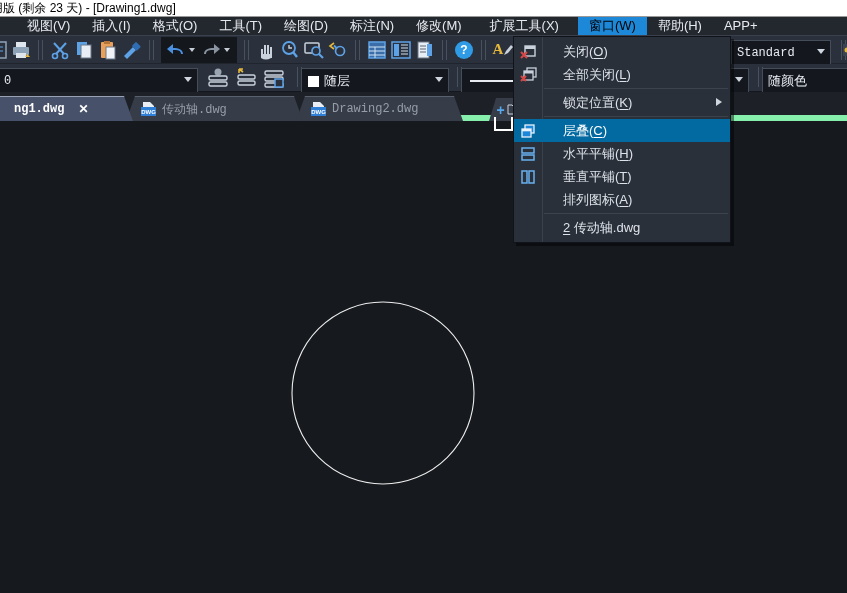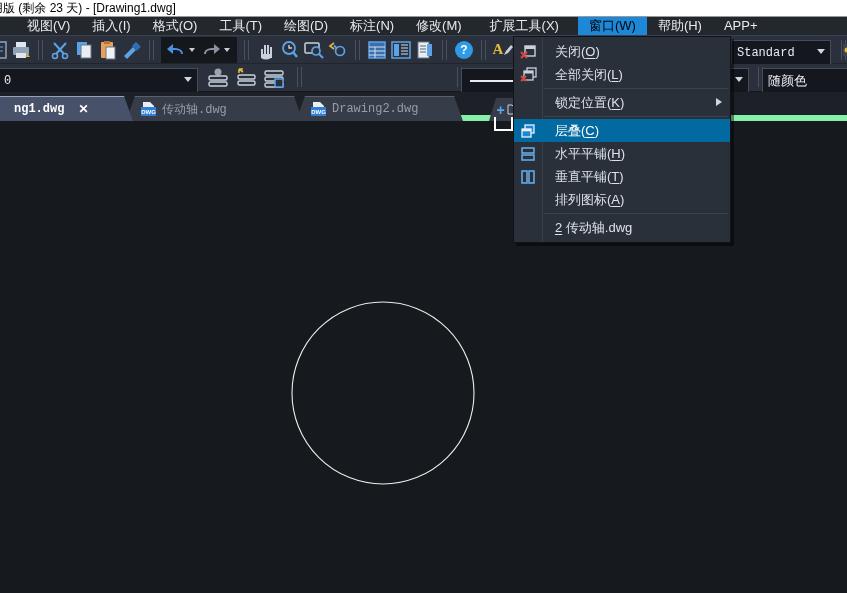--- a/index.html
+++ b/index.html
@@ -80,21 +80,21 @@
   .wmenu {
     position:absolute; left:513px; top:36px; width:218px; z-index:50;
     background:#2a303a; border:1px solid #10141a;
     box-shadow:3px 3px 0 rgba(0,0,0,.45);
     padding:3px 0; color:#dde2e9; font-size:13px;
   }
   .wmenu .iconcol-line { position:absolute; left:28px; top:0; bottom:0; width:1px; background:#3a414b; }
   .wm-item { position:relative; height:23px; display:flex; align-items:center; }
   .wm-item.hl { background:#0369a1; color:#fff; }
   .wm-icon { width:28px; height:23px; display:flex; align-items:center; justify-content:center; flex:0 0 auto; }
-  .wm-label { padding-left:13px; white-space:nowrap; }
+  .wm-label { padding-left:21px; white-space:nowrap; }
   .wm-sep { height:5px; position:relative; }
   .wm-sep::after { content:""; position:absolute; left:30px; right:2px; top:2px; height:1px; background:#3d434d; }
   .subarrow { position:absolute; right:8px; top:7px; width:0; height:0;
     border-top:4.5px solid transparent; border-bottom:4.5px solid transparent; border-left:6px solid #cfd6df; }
   u { text-underline-offset:2px; }
 </style>
 </head>
 <body>
 
 <div id="app">
@@ -285,20 +285,25 @@
     </div>
     <div class="tbtn" style="left:262px; top:2px;">
       <svg width="24" height="22">
           <rect x="3" y="4" width="18" height="4" rx="1.5" fill="none" stroke="#c9d2dc" stroke-width="1.4"></rect>
           <rect x="3" y="10" width="18" height="4" rx="1.5" fill="none" stroke="#c9d2dc" stroke-width="1.4"></rect>
           <rect x="3" y="16" width="18" height="4" rx="1.5" fill="none" stroke="#c9d2dc" stroke-width="1.4"></rect>
           <rect x="13" y="12" width="8" height="8" fill="#2b313c" stroke="#5da2e6" stroke-width="1.5"></rect>
         </svg>
     </div>
     <div class="tbsep" style="left:292px; top:3px;"></div>
+    <div class="combo" style="left:301px; width:148px;">
+      <span style="width:11px; height:11px; background:#ffffff; margin-left:6px; flex:0 0 auto;"></span>
+      <span class="val" style="font-family:'Liberation Sans',sans-serif; font-size:13px;">随层</span>
+      <span class="arr"></span>
+    </div>
     <div class="tbsep" style="left:452px; top:3px;"></div>
     <div class="combo" style="left:461px; width:288px;">
       <span style="display:block; width:245px; height:2px; background:#e8ecf2; margin-left:8px;"></span>
       <span class="arr"></span>
     </div>
     <div class="tbsep" style="left:753px; top:3px;"></div>
     <div class="combo" style="left:762px; width:120px;">
       <span class="val" style="font-family:Liberation Serif, serif; font-size:13px;">随颜色</span>
     </div>
   </div>

